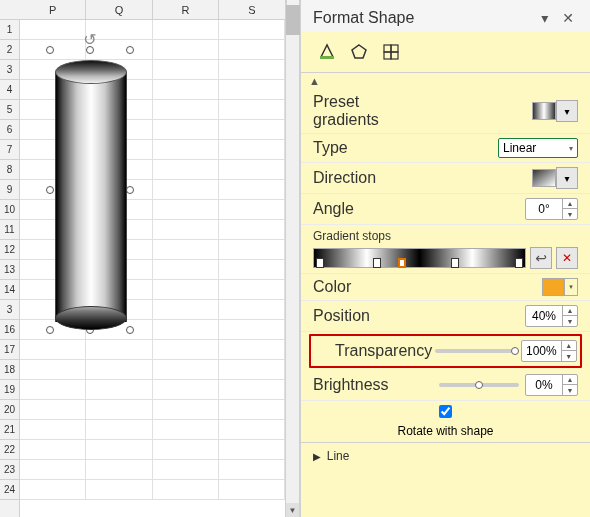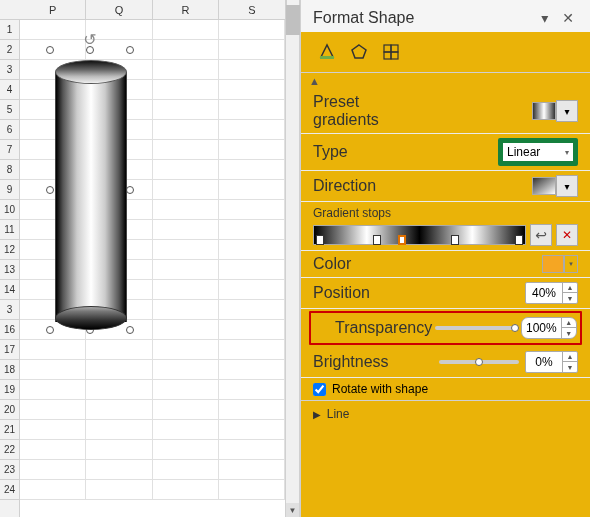--- a/index.html
+++ b/index.html
@@ -145,21 +145,21 @@
       left: 50%;
       transform: translateX(-50%);
       color: #888;
       font-size: 16px;
     }
 
     
     .format-panel {
       width: 290px;
       height: 517px;
-      background: #eab308;
+      background: #fef9c3;
       border-left: 1px solid #d0d0d0;
       display: flex;
       flex-direction: column;
       overflow: hidden;
     }
 
     .panel-header {
       display: flex;
       align-items: center;
       justify-content: space-between;
@@ -268,21 +268,21 @@
       flex: 1;
       display: flex;
       align-items: center;
       justify-content: flex-end;
     }
 
     .dropdown-btn {
       display: flex;
       align-items: center;
       background: white;
-      border: 5px solid #15803d;
+      border: 1px solid #15803d;
       border-radius: 2px;
       padding: 2px 4px;
       cursor: pointer;
       font-size: 12px;
       min-width: 80px;
       justify-content: space-between;
     }
 
     .dropdown-btn .arrow {
       font-size: 8px;
@@ -437,20 +437,21 @@
       padding: 4px 24px;
       border-radius: 1px;
     }
 
     
     .checkbox-row {
       display: flex;
       align-items: center;
       padding: 4px 12px;
       gap: 6px;
+      flex-direction: column;
     }
 
     .checkbox-row input[type="checkbox"] {
       width: 13px;
       height: 13px;
     }
 
     .expand-row {
       display: flex;
       align-items: center;
@@ -756,20 +757,32 @@
     </div>
 
     <div class="form-row">
       <span class="form-label">Direction</span>
       <div class="form-control">
         <div class="color-box" style="background: linear-gradient(to bottom right, #333, #fff); width:24px; height:18px;"></div>
         <div class="icon-square-btn">▾</div>
       </div>
     </div>
 
+    <div class="form-row">
+      <span class="form-label">Angle</span>
+      <div class="form-control">
+        <div class="spinner-group">
+          <span class="spinner-value">0°</span>
+          <div class="spinner-arrows">
+            <div class="spinner-arrow">▲</div>
+            <div class="spinner-arrow">▼</div>
+          </div>
+        </div>
+      </div>
+    </div>
 
     <div class="gradient-stops-row">
       <div class="gradient-stops-label">Gradient stops</div>
       <div class="gradient-bar-container">
         <div class="gradient-bar">
 
           <div class="stop-marker" style="left:2px;"></div>
           <div class="stop-marker" style="left:28%;"></div>
           <div class="stop-marker stop-active" style="left:40%; border-color:#e07000;"></div>
           <div class="stop-marker" style="left:65%;"></div>
@@ -806,21 +819,21 @@
     </div>
 
     <div class="form-row highlighted">
       <span class="form-label">Transparency</span>
       <div class="form-control">
         <div class="slider-container">
           <div class="slider-track">
             <div class="slider-thumb" style="right:-4px;"></div>
           </div>
         </div>
-        <div class="spinner-group" style="margin-left:6px;border-radius:7px;">
+        <div class="spinner-group" style="margin-left:6px;">
           <span class="spinner-value">100%</span>
           <div class="spinner-arrows">
             <div class="spinner-arrow">▲</div>
             <div class="spinner-arrow">▼</div>
           </div>
         </div>
       </div>
     </div>
 
     <div class="form-row">

